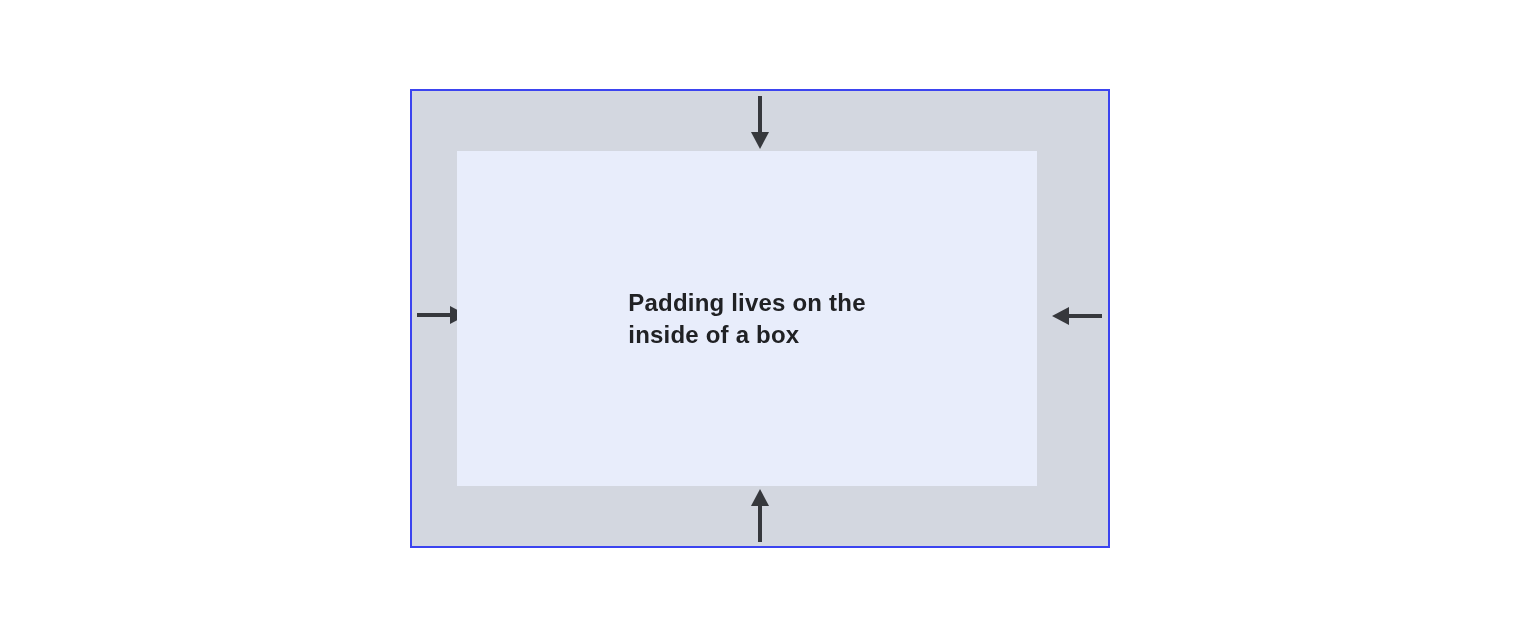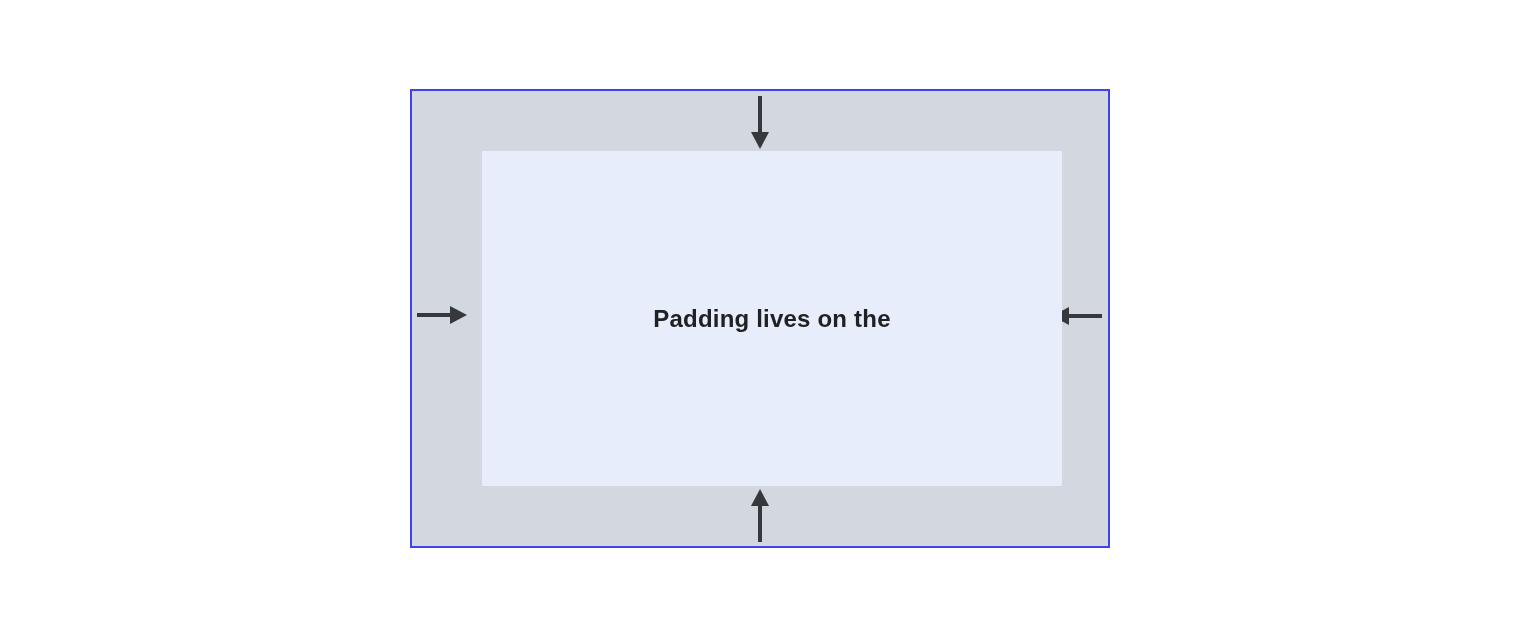--- a/index.html
+++ b/index.html
@@ -42,21 +42,21 @@
   }
   .arrows-overlay line {
     stroke: var(--color-arrow);
     stroke-width: 4;
   }
   .arrows-overlay polygon {
     fill: var(--color-arrow);
   }
   .content-box {
     position: absolute;
-    left: 70px;
+    left: 45px;
     top: 60px;
     width: 580px;
     height: 335px;
     background: var(--color-inner_bg);
     display: flex;
     align-items: center;
     justify-content: center;
   }
   .content-label {
     color: var(--color-text);
@@ -92,17 +92,18 @@
 
       <g>
         <line x1="690" y1="225" x2="655" y2="225"></line>
         <polygon points="640,225 657,216 657,234"></polygon>
       </g>
     </svg>
 
     <div class="content-box">
       <div class="content-label">
         <div>Padding lives on the</div>
+        <div>inside of a box</div>
       </div>
     </div>
 
   </div>
 </div>
 
 </body></html>

